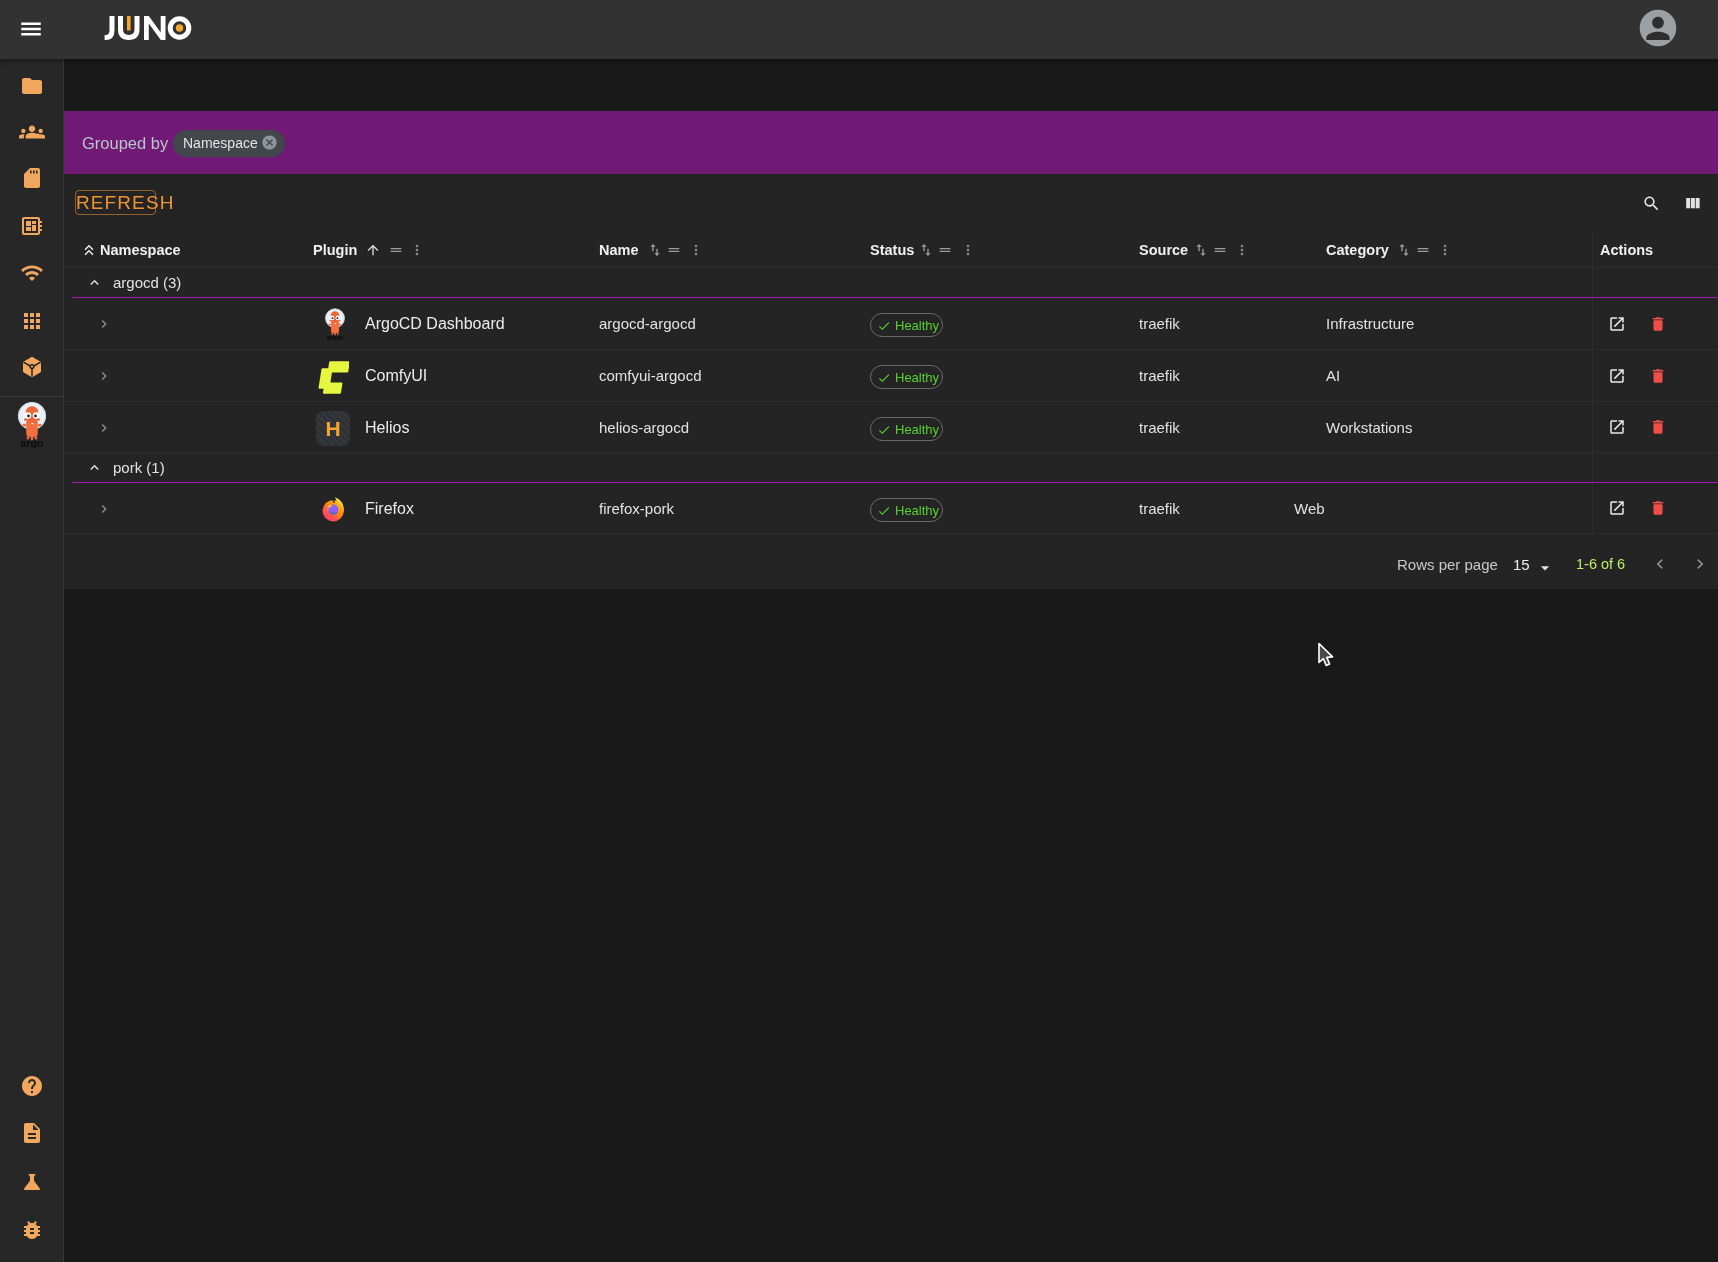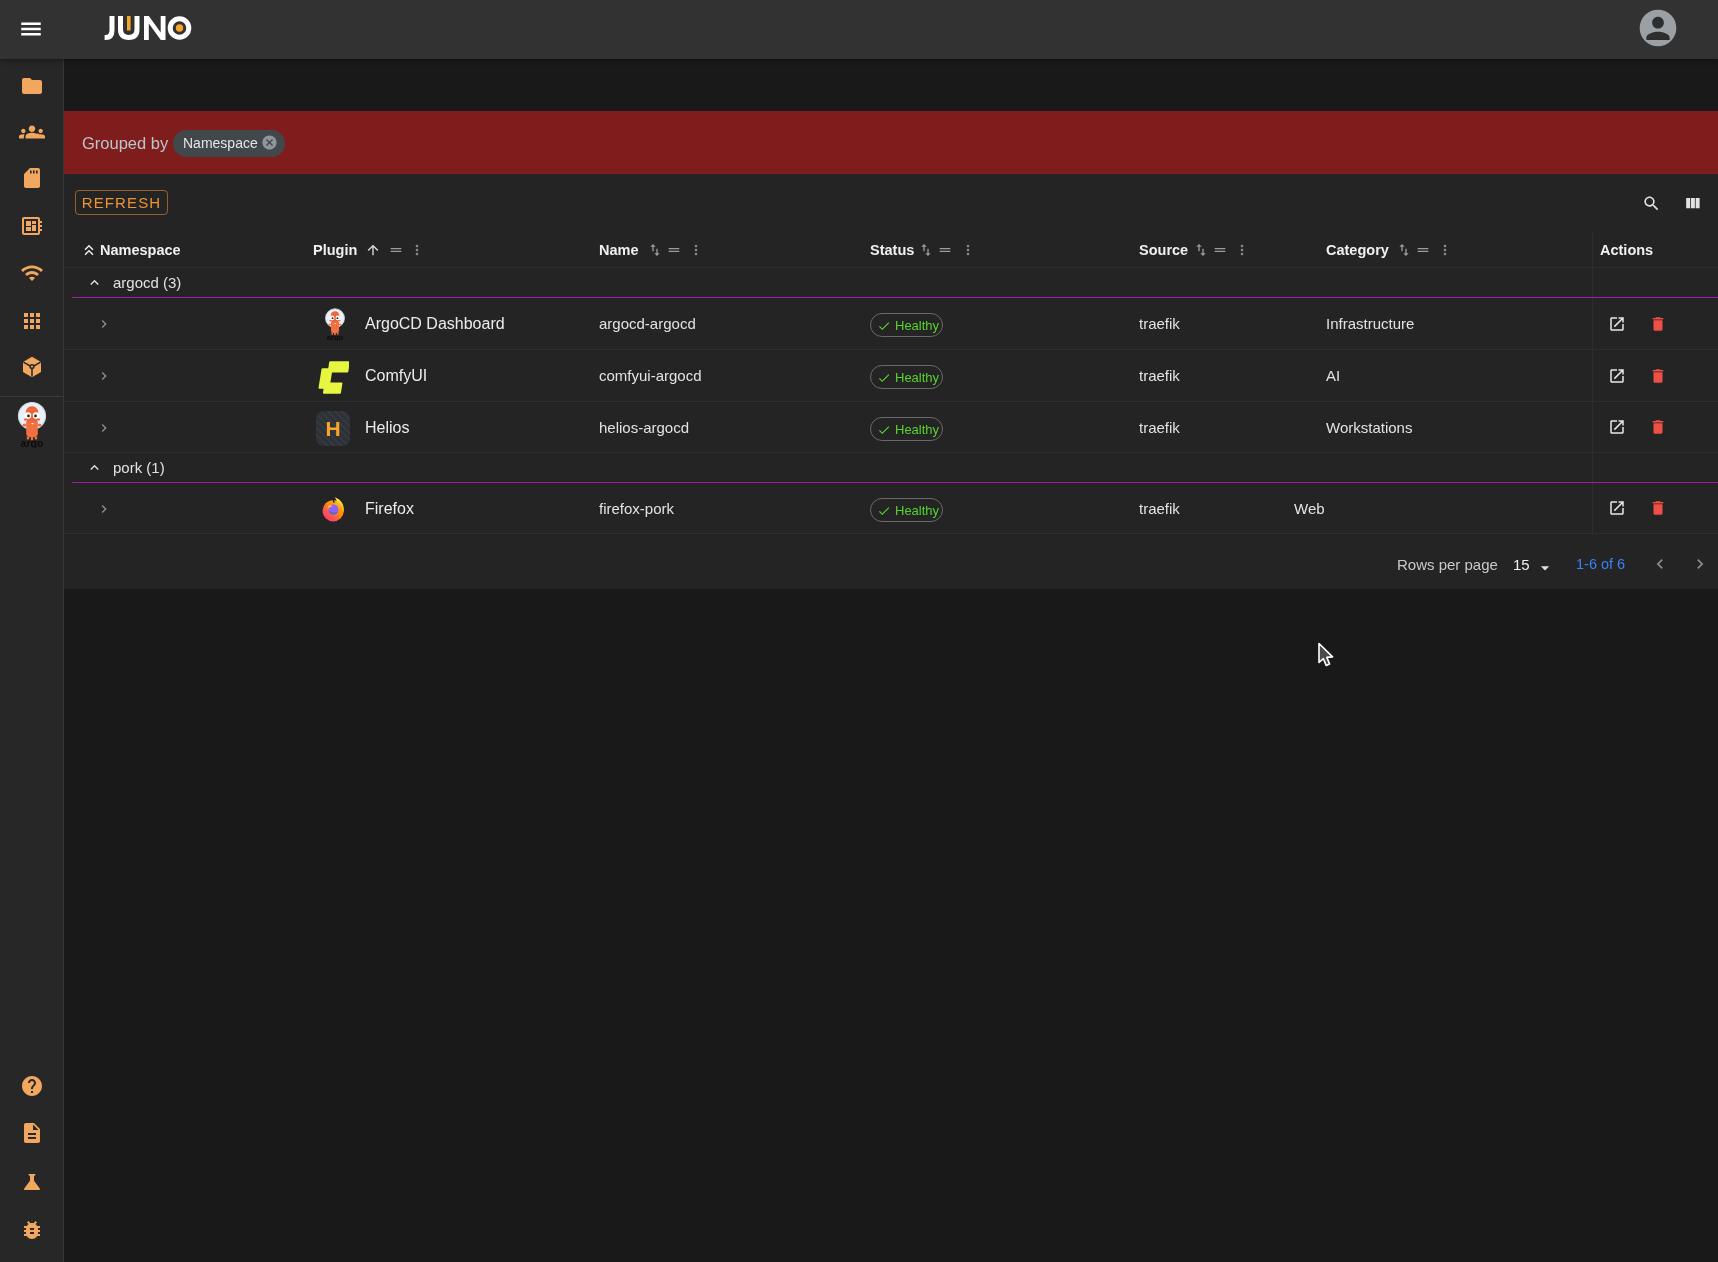--- a/index.html
+++ b/index.html
@@ -3,21 +3,21 @@
 <meta charset="utf-8">
 <style>
 *{margin:0;padding:0;box-sizing:border-box}
 html,body{width:1718px;height:1262px;background:#191919;font-family:"Liberation Sans",sans-serif;overflow:hidden}
 .app{position:relative;width:1718px;height:1262px;background:#191919;overflow:hidden}
 .ab{position:absolute}
 .appbar{position:absolute;left:0;top:0;width:1718px;height:59px;background:#323232;box-shadow:0 2px 5px rgba(0,0,0,.35);z-index:5}
 .sidebar{position:absolute;left:0;top:59px;width:64px;height:1203px;background:#272727;border-right:1px solid #373737;z-index:4}
 .tabs{position:absolute;left:64px;top:59px;width:1654px;height:52px;background:#1b1b1b}
 .tab{position:absolute;top:0;height:52px;line-height:53px;font-size:14px;font-weight:700;letter-spacing:.4px;color:#a9b5bd}
-.groupbar{position:absolute;left:64px;top:111px;width:1654px;height:63px;background:#7f1d1d}
+.groupbar{position:absolute;left:64px;top:111px;width:1654px;height:63px;background:#701a75}
 .content{position:absolute;left:64px;top:174px;width:1654px;height:415px;background:#242424}
 .hrow{position:absolute;left:0;top:58px;width:1654px;height:36px;border-bottom:1px solid #2e2e2e}
 .hlbl{position:absolute;top:0;height:35px;line-height:36px;font-size:14.5px;font-weight:700;color:#f0f0f0}
 .grow{position:absolute;left:8px;width:1654px;height:30px;border-bottom:1px solid #a21caf}
 .glbl{position:absolute;top:0;height:29px;line-height:30px;font-size:15px;color:#e2e2e2}
 .drow{position:absolute;left:0;width:1654px;border-bottom:1px solid #2e2e2e}
 .cell{position:absolute;font-size:15px;color:#e2e2e2}
 .pname{position:absolute;font-size:16px;color:#ececec}
 .chip{position:absolute;left:806px;width:73px;height:24px;border:1px solid #6a6a6a;border-radius:12px}
 .chip svg{position:absolute;left:6px;top:5px}
@@ -127,21 +127,21 @@
 <path id="i-eq" d="M20 9H4v2h16V9zM4 15h16v-2H4v2z"></path>
 <path id="i-dots" d="M12 8c1.1 0 2-.9 2-2s-.9-2-2-2-2 .9-2 2 .9 2 2 2zm0 2c-1.1 0-2 .9-2 2s.9 2 2 2 2-.9 2-2-.9-2-2-2zm0 6c-1.1 0-2 .9-2 2s.9 2 2 2 2-.9 2-2-.9-2-2-2z"></path>
 <path id="i-chevr" d="M10 6L8.59 7.41 13.17 12l-4.58 4.59L10 18l6-6z"></path>
 <path id="i-chevu" d="M12 8l-6 6 1.41 1.41L12 10.83l4.59 4.58L18 14z"></path>
 <path id="i-launch" d="M19 19H5V5h7V3H5c-1.11 0-2 .9-2 2v14c0 1.1.89 2 2 2h14c1.1 0 2-.9 2-2v-7h-2v7zM14 3v2h3.59l-9.83 9.83 1.41 1.41L19 6.41V10h2V3h-7z"></path>
 <path id="i-trash" d="M6 19c0 1.1.9 2 2 2h8c1.1 0 2-.9 2-2V7H6v12zM19 4h-3.5l-1-1h-5l-1 1H5v2h14V4z"></path>
 <path id="i-check" d="M9 16.17L4.83 12l-1.42 1.41L9 19 21 7l-1.41-1.41z"></path>
 </defs>
 </svg>
 <div class="content">
-<div class="ab" style="left:11px;top:16px;width:93px;height:25px;border:1px solid rgba(239,148,52,.55);border-radius:4px;color:#ef9434;font-size:15px;font-weight:400;letter-spacing:1.1px;text-align:center;line-height:24px">REFRESH</div>
+<div class="ab" style="left:11px;top:16px;width:81px;height:25px;border:1px solid rgba(239,148,52,.55);border-radius:4px;color:#ef9434;font-size:19px;font-weight:400;letter-spacing:1.1px;text-align:center;line-height:24px">REFRESH</div>
 <svg class="ab" style="left:1578px;top:20px" width="19" height="19" viewBox="0 0 24 24">
         <path fill="#e2e2e2" d="M15.5 14h-.79l-.28-.27C15.41 12.59 16 11.11 16 9.5 16 5.91 13.09 3 9.5 3S3 5.91 3 9.5 5.91 16 9.5 16c1.61 0 3.09-.59 4.23-1.57l.27.28v.79l5 4.99L20.49 19l-4.99-5zm-6 0C7.01 14 5 11.99 5 9.5S7.01 5 9.5 5 14 7.01 14 9.5 11.99 14 9.5 14z"></path>
       </svg>
 <svg class="ab" style="left:1619px;top:20px" width="19" height="19" viewBox="0 0 24 24">
         <path fill="#e2e2e2" d="M10 18h5V5h-5v13zm-6 0h5V5H4v13zM16 5v13h5V5h-5z"></path>
       </svg>
 <div class="vsep"></div>
 <div class="hrow">
 <svg class="icn" style="left:16px;top:9px" width="18" height="18" viewBox="0 0 24 24">
           <g fill="#f0f0f0">
@@ -346,21 +346,21 @@
 <svg class="icn" style="left:1585px;top:16px" width="18" height="18" viewBox="0 0 24 24">
           <use href="#i-trash" fill="#ee5047"></use>
         </svg>
 </div>
 <div class="pag">
 <div style="left:1333px;font-size:15px;color:#c9c9c9">Rows per page</div>
 <div style="left:1449px;font-size:15px;color:#efefef">15</div>
 <svg class="icn" style="left:1471px;top:23px" width="20" height="20" viewBox="0 0 24 24">
           <path fill="#e0e0e0" d="M7 10l5 5 5-5z"></path>
         </svg>
-<div style="left:1512px;font-size:14.5px;color:#3b82f6">1-6 of 6</div>
+<div style="left:1512px;font-size:14.5px;color:#bef264">1-6 of 6</div>
 <svg class="icn" style="left:1586px;top:19px" width="20" height="20" viewBox="0 0 24 24">
           <path fill="#8c8c8c" d="M15.41 7.41L14 6l-6 6 6 6 1.41-1.41L10.83 12z"></path>
         </svg>
 <svg class="icn" style="left:1626px;top:19px" width="20" height="20" viewBox="0 0 24 24">
           <path fill="#8c8c8c" d="M10 6L8.59 7.41 13.17 12l-4.58 4.59L10 18l6-6z"></path>
         </svg>
 </div>
 </div>
 <svg class="ab" style="left:1317px;top:642px;z-index:9" width="18" height="26" viewBox="0 0 18 26">
       <path d="M2 1.5 L2 20.5 L6.4 16.7 L9.2 23.4 L12.6 22 L9.8 15.4 L15.6 14.9 Z" fill="#4a4a4a" stroke="#ffffff" stroke-width="1.6" stroke-linejoin="round"></path>

